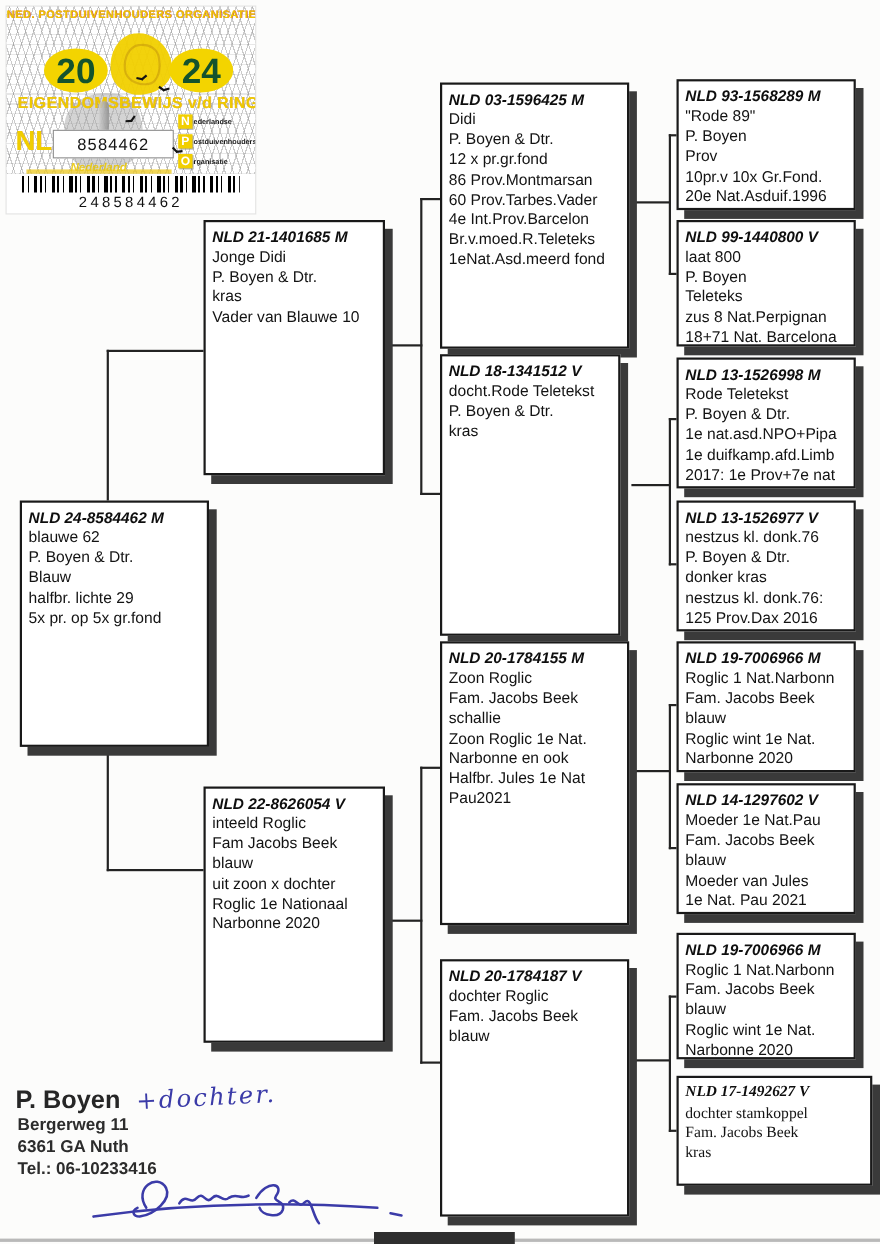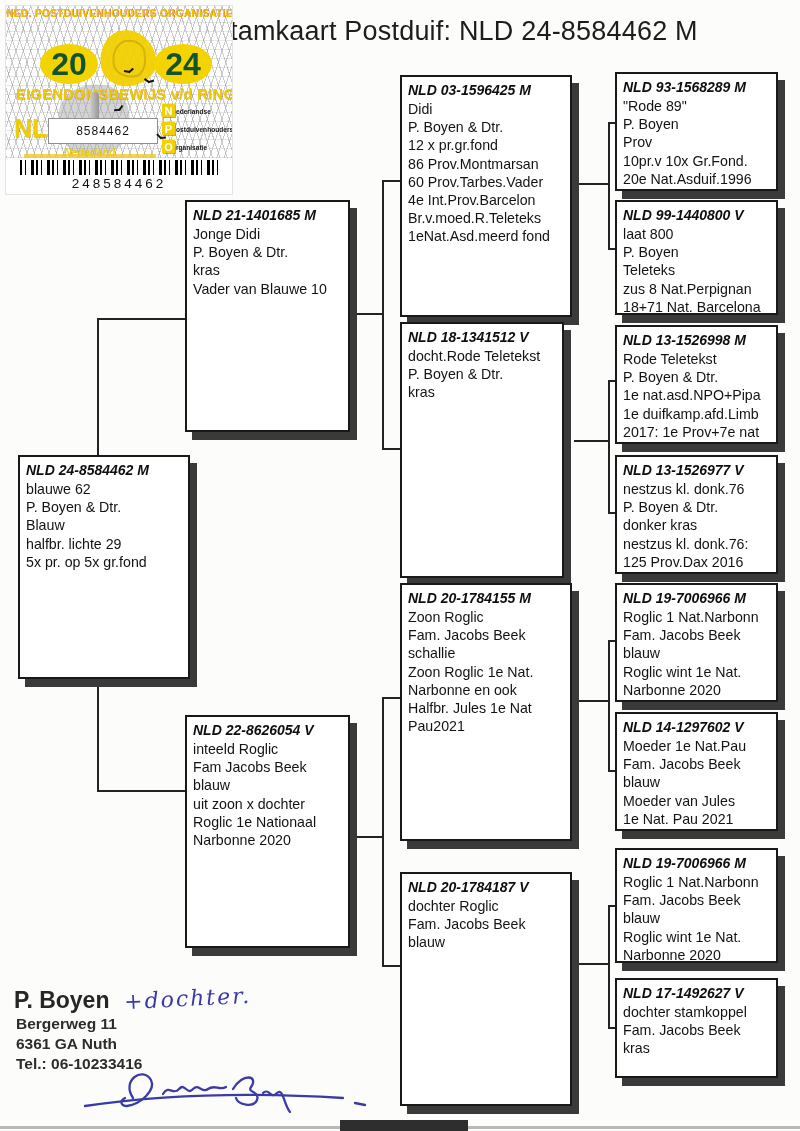--- a/index.html
+++ b/index.html
@@ -29,21 +29,21 @@
   .pb4{left:400px;top:322px;width:164px;height:256px;}
   .pb5{left:400px;top:583px;width:172px;height:258px;}
   .pb6{left:400px;top:848px;width:172px;height:234px;margin-top:24px;}
   .pb7{left:615px;top:72px;width:163px;height:119px;}
   .pb8{left:615px;top:200px;width:163px;height:115px;}
   .pb9{left:615px;top:325px;width:163px;height:119px;}
   .pb10{left:615px;top:455px;width:163px;height:119px;}
   .pb11{left:615px;top:583px;width:163px;height:119px;}
   .pb12{left:615px;top:712px;width:163px;height:119px;}
   .pb13{left:615px;top:848px;width:163px;height:115px;}
-  .pb14{left:615px;top:978px;width:163px;height:100px;}
+  .pb14{left:615px;top:978px;width:178px;height:100px;font-family:Liberation Serif, serif;}
   
   .cl{position:absolute;background:#232323;z-index:1;}
   
   .sticker{
     position:absolute;left:6px;top:6px;width:226px;height:188px;
     background:#fff;outline:1px solid #e3e3e3;z-index:5;
   }
   .st-grid{
     position:absolute;left:0;top:0;width:226px;height:152px;overflow:hidden;
     background-image:
@@ -85,21 +85,21 @@
     background:linear-gradient(90deg,#cfcfcf,#8c8c8c);opacity:.85;
   }
   .st-nl{
     position:absolute;left:8px;top:108px;font-size:25px;font-weight:700;color:#f0cd00;
     text-shadow:.5px .5px 0 rgba(200,90,40,.4);
   }
   .st-ringbox{
     position:absolute;left:42px;top:112px;width:108px;height:24px;background:#fff;
     border:1px solid #8f8f8f;display:flex;align-items:center;justify-content:center;
   }
-  .st-ringnum{font-size:12px;letter-spacing:1px;color:#141414;}
+  .st-ringnum{font-size:15px;letter-spacing:1px;color:#141414;}
   .st-nederland{
     position:absolute;left:58px;top:140px;font-size:10.5px;font-weight:700;font-style:italic;
     color:#e9c600;opacity:.85;
   }
   .st-npo{position:absolute;left:156px;top:98px;width:70px;}
   .st-npo-row{display:flex;align-items:flex-start;margin-bottom:5px;}
   .st-npo-letter{
     width:13px;height:13px;background:#f2cf00;color:#fff;font-size:11px;font-weight:700;
     display:flex;align-items:center;justify-content:center;flex:0 0 13px;
     box-shadow:1px 1px 0 rgba(120,120,120,.6);
@@ -133,21 +133,20 @@
   .signature{position:absolute;left:55px;top:1058px;z-index:2;}
   
   .scan-strip{position:absolute;left:0;top:1126px;width:800px;height:3px;background:#b9b9b9;z-index:6;}
   .scan-bar{position:absolute;left:340px;top:1120px;width:128px;height:11px;background:#2e2e2e;z-index:7;}
 </style>
 </head>
 <body>
 
 <div class="page">
 
-  <div class="title">tamkaart Postduif: NLD 24-8584462 M</div>
 
   <div class="sticker">
     <div class="st-grid">
       <div class="st-org">NED. POSTDUIVENHOUDERS ORGANISATIE</div>
       <div class="st-map"></div>
       <div class="st-lion"></div>
       <div class="st-year left">20</div>
       <div class="st-year right">24</div>
       <div class="st-own">EIGENDOMSBEWIJS v/d RING</div>
       <div class="st-pin"></div>

